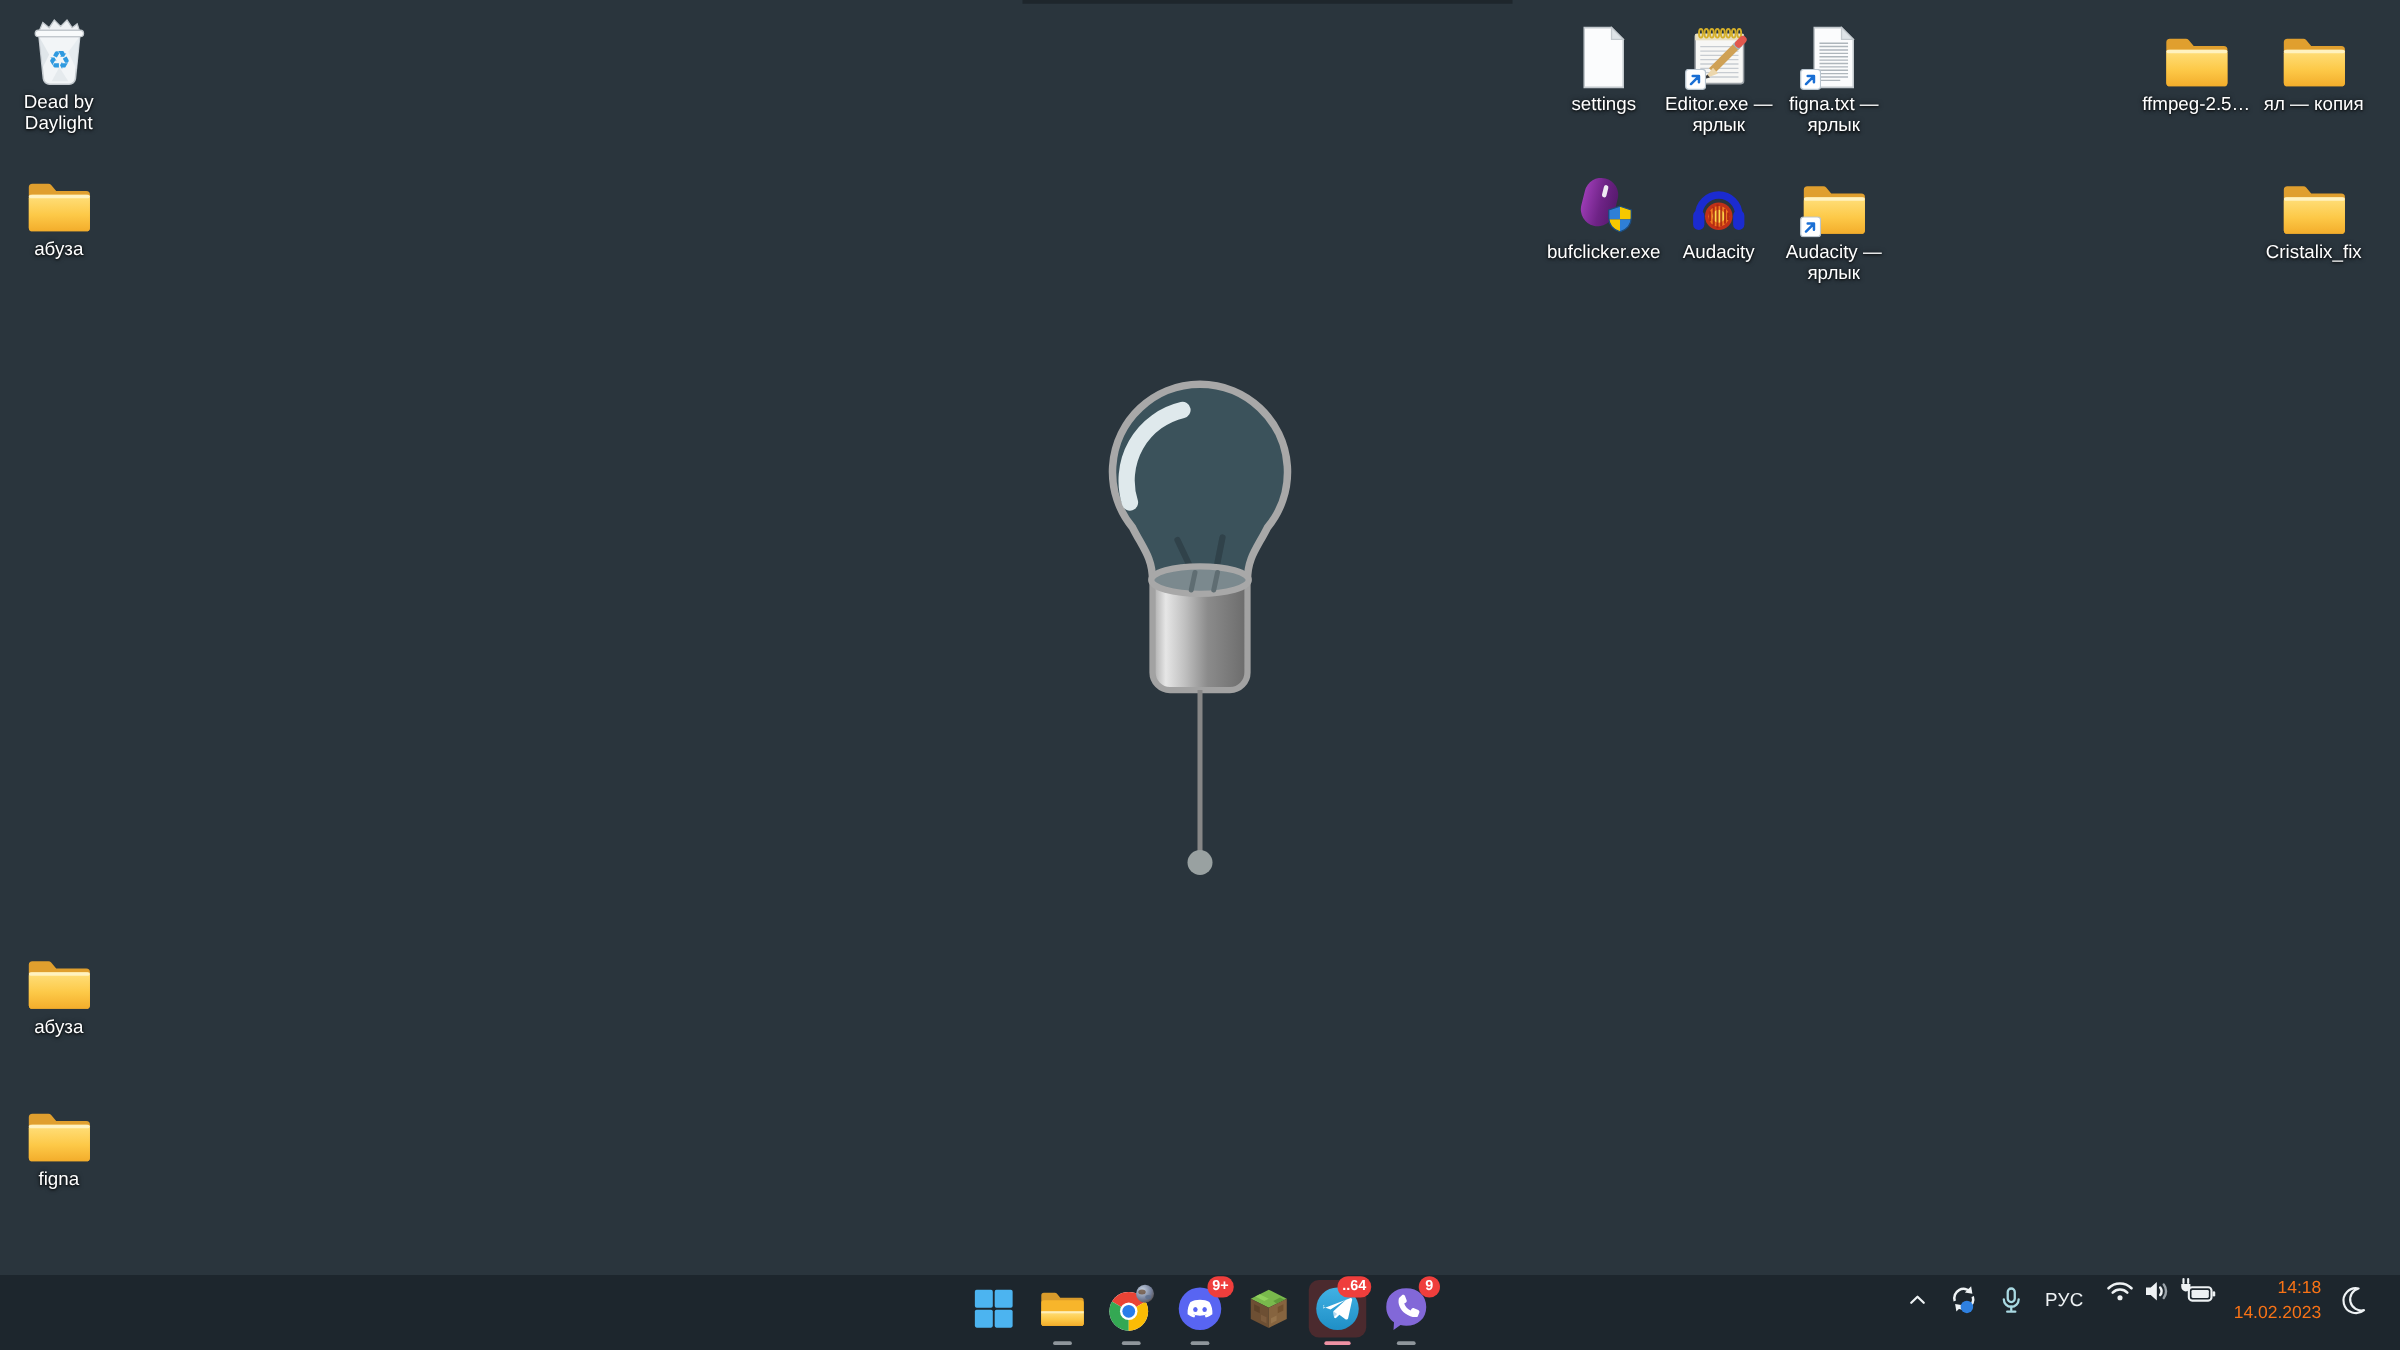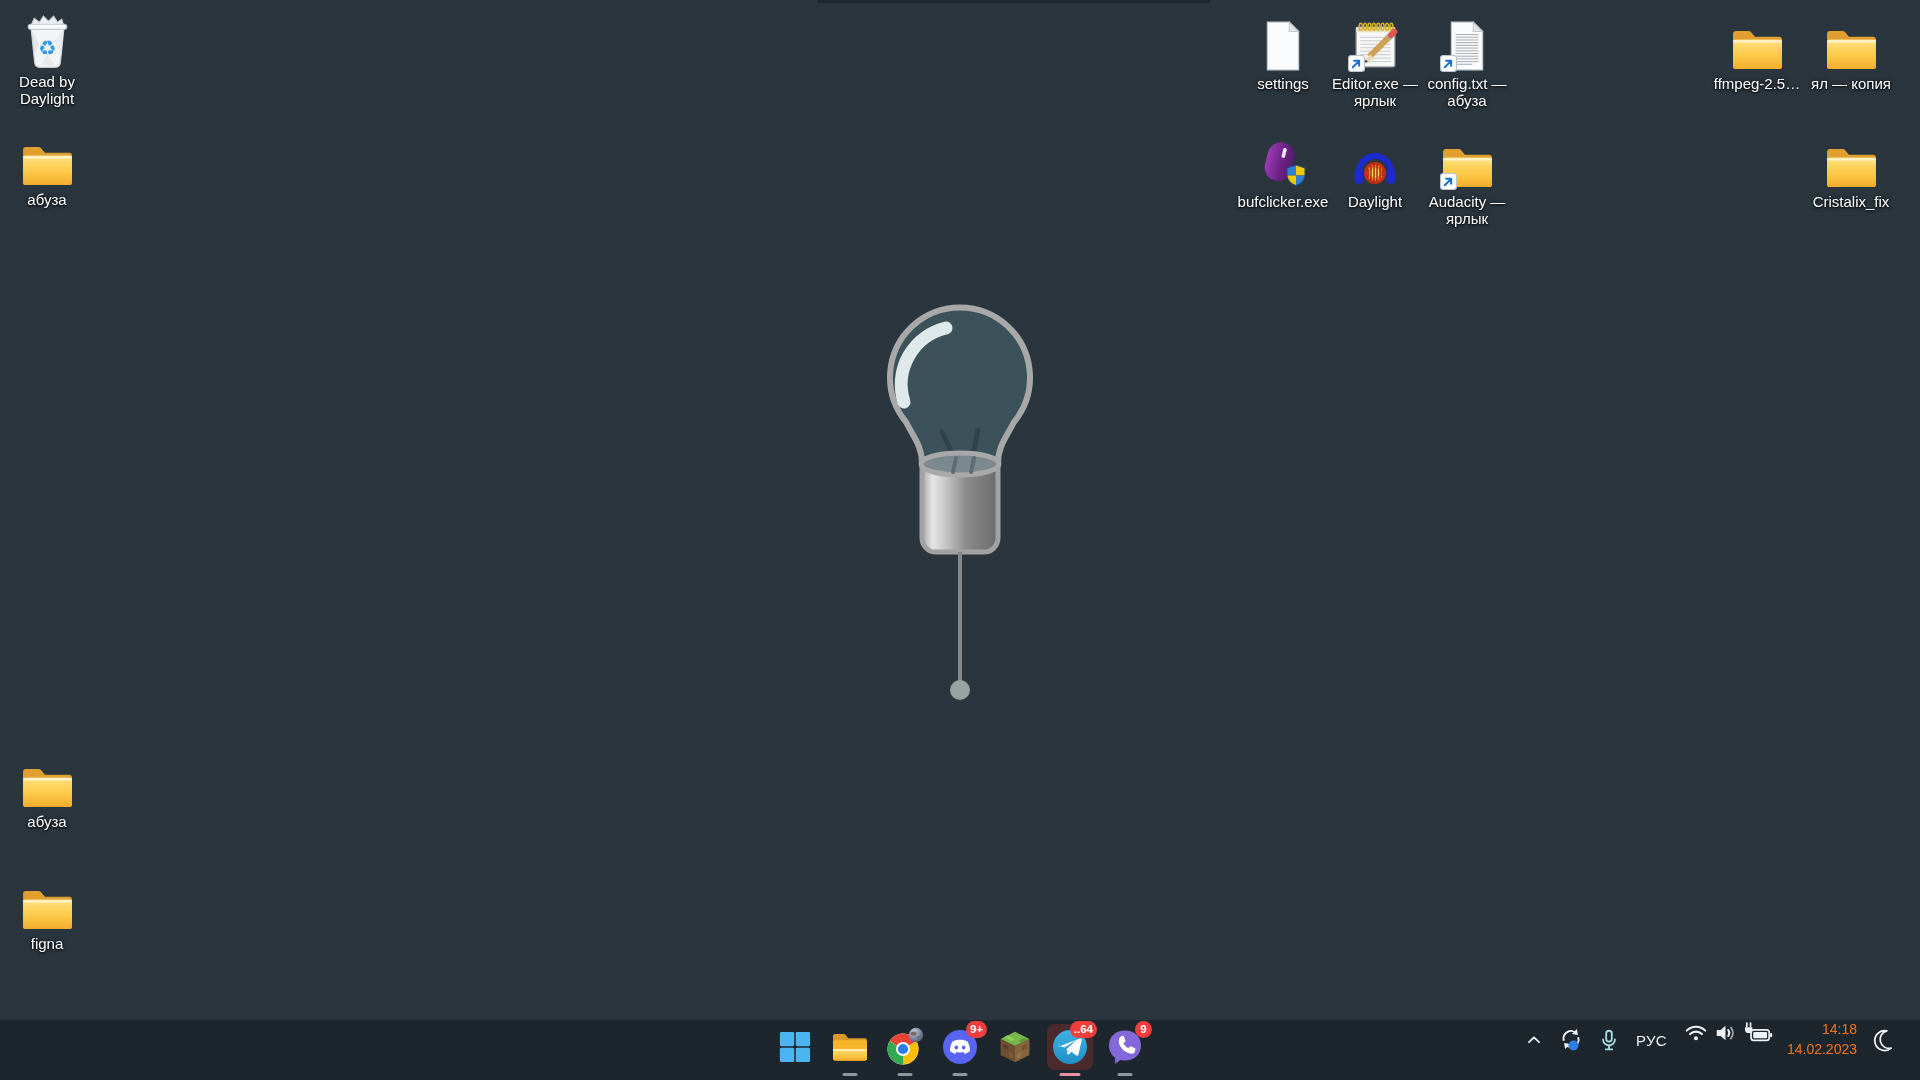--- a/index.html
+++ b/index.html
@@ -315,21 +315,21 @@
       </div>
       <div class="desk-icon" style="left: 1419px; top: 10px;">
         <div class="ic-gfx">
           <svg width="42" height="52">
             <use href="#sym-doc-text"></use>
           </svg>
           <svg class="sc-overlay" width="17" height="17">
             <use href="#sym-shortcut"></use>
           </svg>
         </div>
-        <div class="ic-label">config.txt — абуза</div>
+        <div class="ic-label">figna.txt — ярлык</div>
       </div>
       <div class="desk-icon" style="left: 1709px; top: 10px;">
         <div class="ic-gfx">
           <svg width="55" height="45">
             <use href="#sym-folder"></use>
           </svg>
         </div>
         <div class="ic-label">ffmpeg-2.5…</div>
       </div>
       <div class="desk-icon" style="left: 1803px; top: 10px;">
@@ -347,21 +347,21 @@
           </svg>
         </div>
         <div class="ic-label">bufclicker.exe</div>
       </div>
       <div class="desk-icon" style="left: 1327px; top: 128px;">
         <div class="ic-gfx">
           <svg width="52" height="46">
             <use href="#sym-audacity"></use>
           </svg>
         </div>
-        <div class="ic-label">Daylight</div>
+        <div class="ic-label">Audacity</div>
       </div>
       <div class="desk-icon" style="left: 1419px; top: 128px;">
         <div class="ic-gfx">
           <svg width="55" height="45">
             <use href="#sym-folder"></use>
           </svg>
           <svg class="sc-overlay" width="17" height="17">
             <use href="#sym-shortcut"></use>
           </svg>
         </div>

